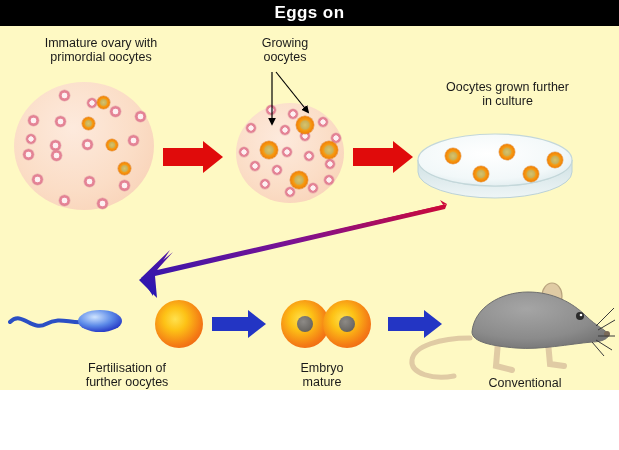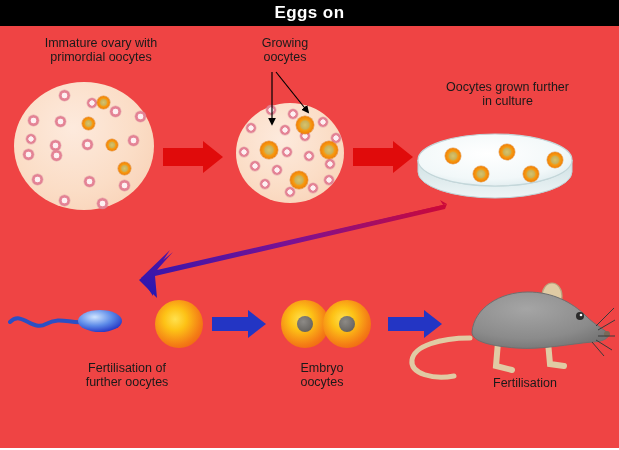--- a/index.html
+++ b/index.html
@@ -1,18 +1,18 @@
 <!DOCTYPE html>
 <html><head>
 <meta charset="utf-8">
 <style>
   html,body{margin:0;padding:0;background:#fff;}
   body{width:619px;height:450px;overflow:hidden;
        font-family:"Liberation Sans","DejaVu Sans",sans-serif;}
-  #stage{position:relative;width:619px;height:448px;background:#ef4444;text-decoration:underline;}
+  #stage{position:relative;width:619px;height:390px;background:#fef9c3;text-decoration:underline;}
 
   .banner{position:absolute;left:0;width:619px;background:#000000;
           color:#ffffff;font-weight:bold;font-size:17px;letter-spacing:.4px;
           display:flex;align-items:center;justify-content:center;}
   #banner-top{top:0;height:26px;}
   #banner-bottom{top:417px;height:33px;}
 
   .label{position:absolute;color:#1a1a1a;font-size:12.5px;line-height:14px;
          text-align:center;white-space:pre-line;}
 
@@ -74,23 +74,23 @@
   <div class="label" style="left:6px;top:36px;width:190px;">Immature ovary with
 primordial oocytes</div>
 
   <div class="label" style="left:400px;top:80px;width:215px;">Oocytes grown further
 in culture</div>
 
   <div class="label" style="left:42px;top:361px;width:170px;">Fertilisation of
 further oocytes</div>
 
   <div class="label" style="left:262px;top:361px;width:120px;">Embryo
-oocytes</div>
-
-  <div class="label" style="left:455px;top:376px;width:140px;">Fertilisation</div>
+mature</div>
+
+  <div class="label" style="left:455px;top:376px;width:140px;">Conventional</div>
 
   <div class="ovary" style="left:14px;top:82px;width:140px;height:128px;">
 
     <div class="ooc pink" style="left:45px;top:8px;width:11px;height:11px;"></div>
     <div class="ooc pink" style="left:96px;top:24px;width:11px;height:11px;"></div>
     <div class="ooc pink" style="left:14px;top:33px;width:11px;height:11px;"></div>
     <div class="ooc pink" style="left:41px;top:34px;width:11px;height:11px;"></div>
     <div class="ooc pink" style="left:114px;top:53px;width:11px;height:11px;"></div>
     <div class="ooc pink" style="left:36px;top:58px;width:11px;height:11px;"></div>
     <div class="ooc pink" style="left:68px;top:57px;width:11px;height:11px;"></div>

